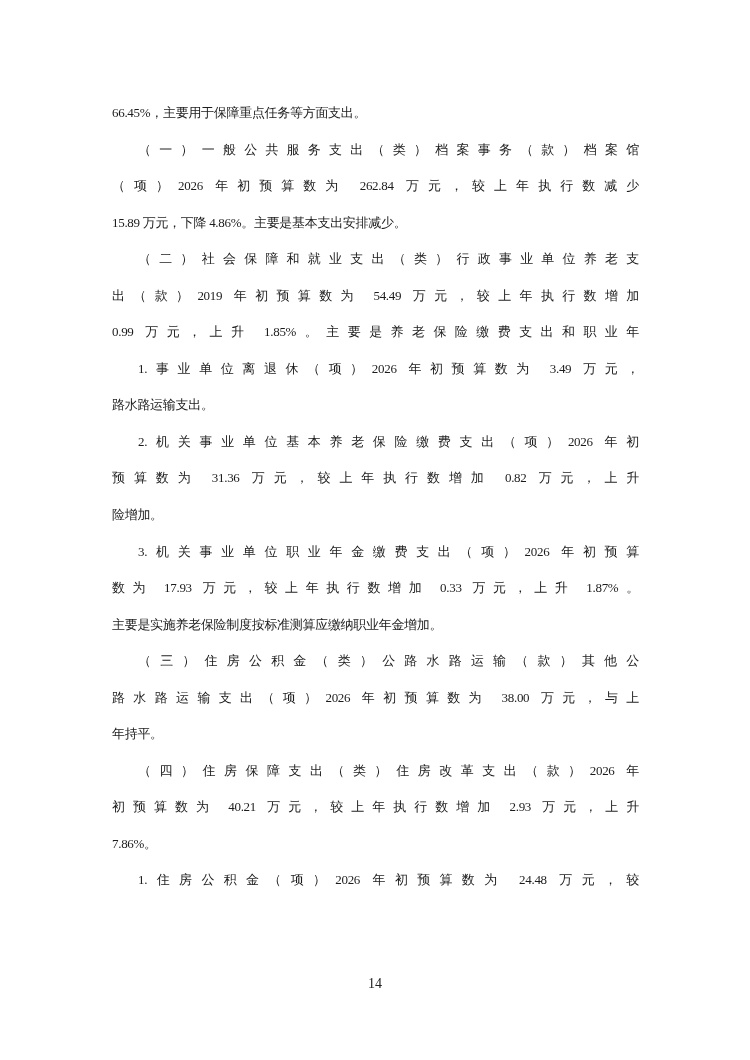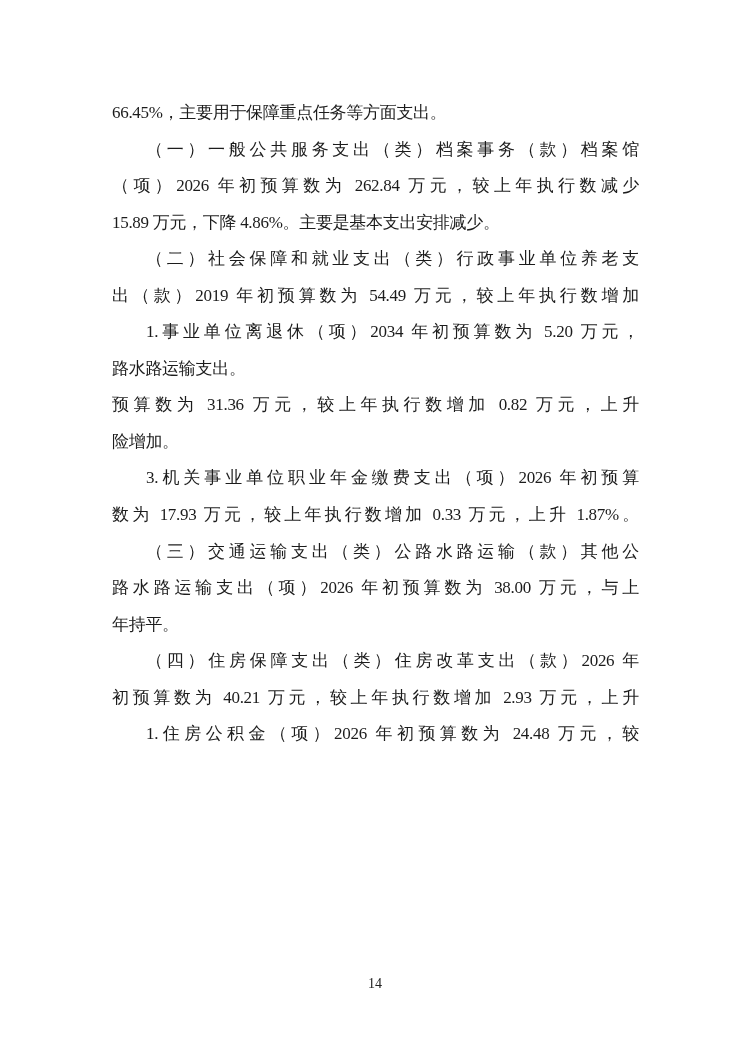--- a/index.html
+++ b/index.html
@@ -15,21 +15,21 @@
     overflow: hidden;
     font-family: "Liberation Serif", "DejaVu Serif", serif;
   }
   .content {
     position: absolute;
     left: 112px;
     top: 95px;
     width: 527px;
   }
   .line {
-    font-size: 17px;
+    font-size: 13px;
     line-height: 36.55px;
     color: #1c1c1c;
     letter-spacing: -0.3px;
     white-space: normal;
   }
   .line.fill {
     text-align: justify;
     text-align-last: justify;
   }
   .line.indent {
@@ -50,27 +50,31 @@
 <body>
 
 <div class="page">
   <div class="content">
       <div class="line">66.45%，主要用于保障重点任务等方面支出。</div>
       <div class="line indent fill">（一）一般公共服务支出（类）档案事务（款）档案馆</div>
       <div class="line fill">（项）2026 年初预算数为 262.84 万元，较上年执行数减少</div>
       <div class="line">15.89 万元，下降 4.86%。主要是基本支出安排减少。</div>
       <div class="line indent fill">（二）社会保障和就业支出（类）行政事业单位养老支</div>
       <div class="line fill">出（款）2019 年初预算数为 54.49 万元，较上年执行数增加</div>
-      <div class="line indent fill">1.事业单位离退休（项）2034 年初预算数为 5.20 万元，</div>
+      <div class="line fill">0.99 万元，上升 1.85%。主要是养老保险缴费支出和职业年</div>
+      <div class="line indent fill">1.事业单位离退休（项）2026 年初预算数为 3.49 万元，</div>
       <div class="line">路水路运输支出。</div>
+      <div class="line indent fill">2.机关事业单位基本养老保险缴费支出（项）2026 年初</div>
       <div class="line fill">预算数为 31.36 万元，较上年执行数增加 0.82 万元，上升</div>
       <div class="line">险增加。</div>
       <div class="line indent fill">3.机关事业单位职业年金缴费支出（项）2026 年初预算</div>
       <div class="line fill">数为 17.93 万元，较上年执行数增加 0.33 万元，上升 1.87%。</div>
-      <div class="line indent fill">（三）交通运输支出（类）公路水路运输（款）其他公</div>
+      <div class="line">主要是实施养老保险制度按标准测算应缴纳职业年金增加。</div>
+      <div class="line indent fill">（三）住房公积金（类）公路水路运输（款）其他公</div>
       <div class="line fill">路水路运输支出（项）2026 年初预算数为 38.00 万元，与上</div>
       <div class="line">年持平。</div>
       <div class="line indent fill">（四）住房保障支出（类）住房改革支出（款）2026 年</div>
       <div class="line fill">初预算数为 40.21 万元，较上年执行数增加 2.93 万元，上升</div>
+      <div class="line">7.86%。</div>
       <div class="line indent fill">1.住房公积金（项）2026 年初预算数为 24.48 万元，较</div>
     </div>
   <div class="pagenum">14</div>
 </div>
 
 </body></html>

